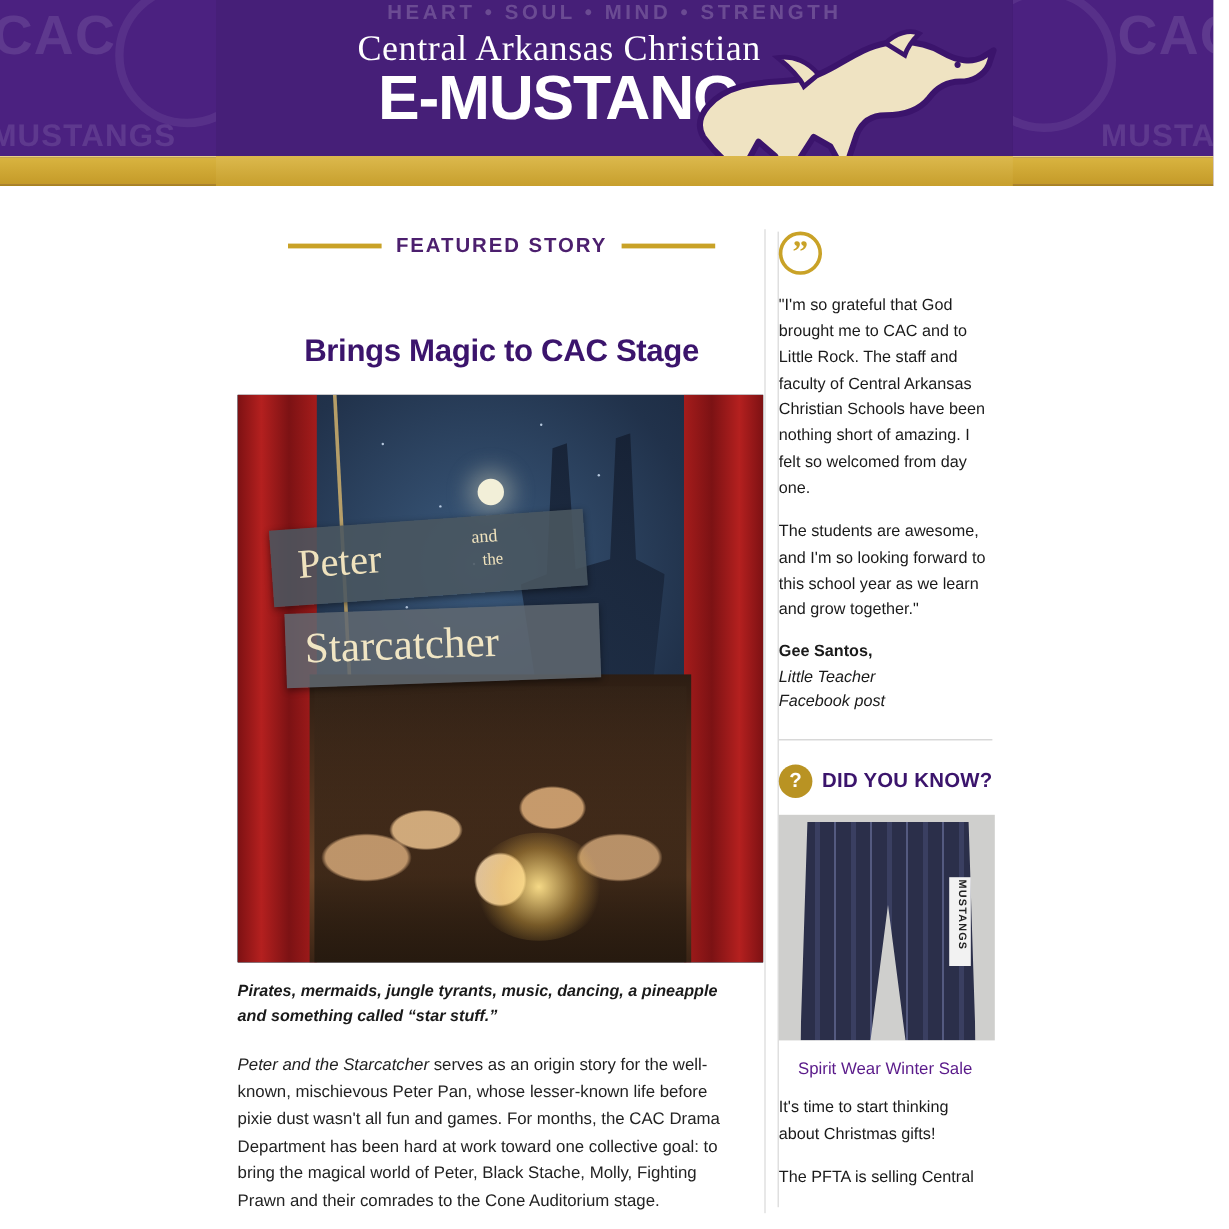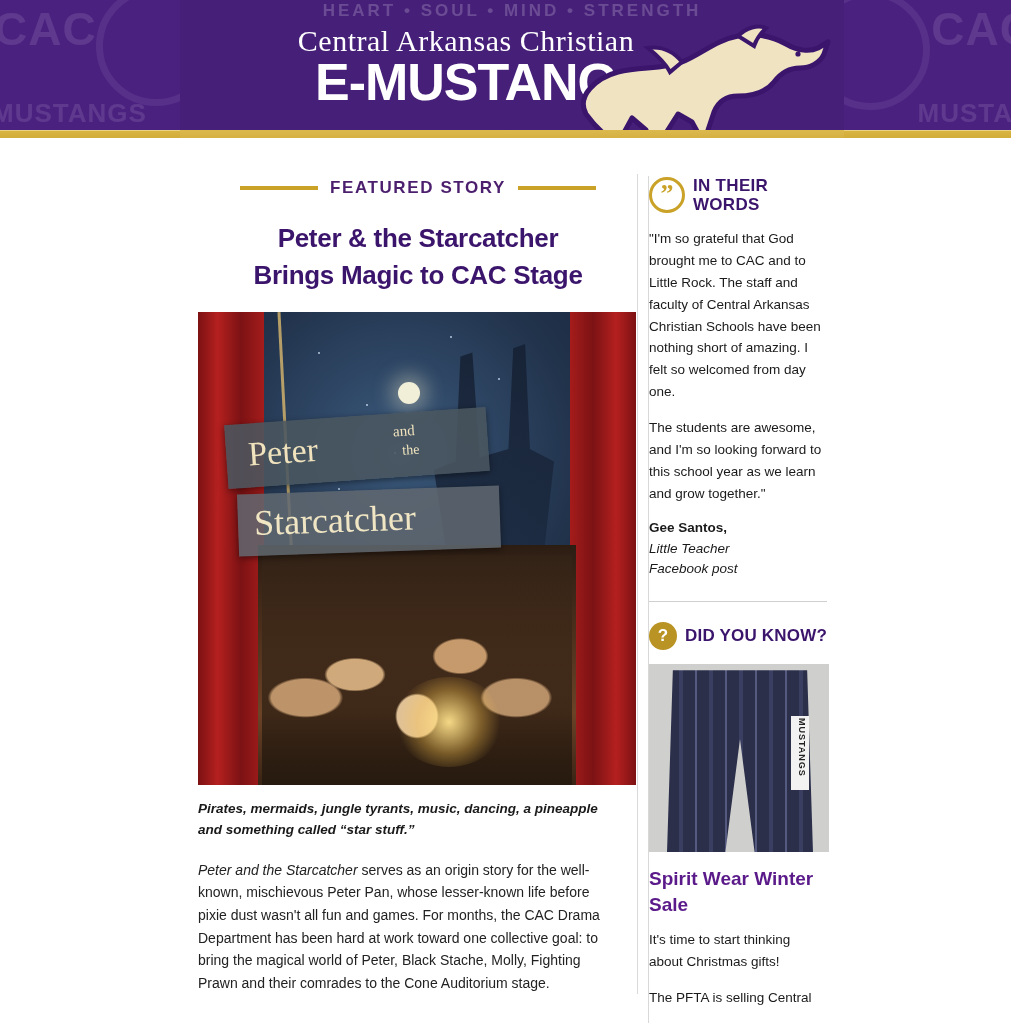--- a/index.html
+++ b/index.html
@@ -114,21 +114,21 @@
     left: 560px;
     top: 14px;
     width: 290px;
     height: 160px;
   }
   .mustang svg { display: block; }
 
   
   .content {
     position: absolute;
-    left: 0; top: 138px;
+    left: 0; top: 155px;
     width: 1024px;
     height: 869px;
     background: #ffffff;
   }
   .col-main {
     position: absolute;
     left: 198px; top: 40px;
     width: 440px;
   }
   .col-side {
@@ -409,23 +409,24 @@
     left: 16px; top: 2px;
     font-size: 9px;
     font-weight: bold;
     color: #222;
     letter-spacing: 1px;
     white-space: nowrap;
   }
   .sale-title {
     margin-top: 14px;
     color: #5a1a8a;
-    font-size: 19px;
-    font-weight: bold;
+    font-size: 14px;
+    font-weight: normal;
     line-height: 1.35;
+    margin-left: 16px;
   }
 </style>
 </head>
 <body>
 
 <div id="page">
 
   <div class="header-wrap">
 
     <div class="header-bg-left">
@@ -472,21 +473,21 @@
 
     <div class="col-main">
 
       <div class="featured-row">
         <div class="featured-rule"></div>
         <div class="featured-label">FEATURED STORY</div>
         <div class="featured-rule"></div>
       </div>
 
       <h1 class="story-title">
-        <span>Peter &amp; the Starcatcher</span><br>
+        <br>
         <span>Brings Magic to CAC Stage</span>
       </h1>
 
       <div class="hero">
         <div class="sky"></div>
         <div class="star" style="left:120px;top:40px;"></div>
         <div class="star" style="left:168px;top:92px;"></div>
         <div class="star" style="left:252px;top:24px;"></div>
         <div class="star" style="left:300px;top:66px;"></div>
         <div class="star" style="left:196px;top:140px;"></div>
@@ -515,21 +516,20 @@
       <div class="caption">Pirates, mermaids, jungle tyrants, music, dancing, a pineapple and something called “star stuff.”</div>
 
       <p class="body-par"><em>Peter and the Starcatcher</em><span> serves as an origin story for the well-known, mischievous Peter Pan, whose lesser-known life before pixie dust wasn't all fun and games. For months, the CAC Drama Department has been hard at work toward one collective goal: to bring the magical world of Peter, Black Stache, Molly, Fighting Prawn and their comrades to the Cone Auditorium stage.</span></p>
     </div>
 
     <div class="col-side">
       <div class="side-inner">
 
         <div class="side-head">
           <div class="quote-badge">”</div>
-          <div class="side-head-title">IN THEIR WORDS</div>
         </div>
 
         <p class="side-p">"I'm so grateful that God brought me to CAC and to Little Rock. The staff and faculty of Central Arkansas Christian Schools have been nothing short of amazing. I felt so welcomed from day one.</p>
         <p class="side-p">The students are awesome, and I'm so looking forward to this school year as we learn and grow together."</p>
 
         <div class="side-attr-name">Gee Santos,</div>
         <div class="side-attr-role">Little Teacher</div>
         <div class="side-attr-src">Facebook post</div>
 
         <div class="side-rule"></div>

